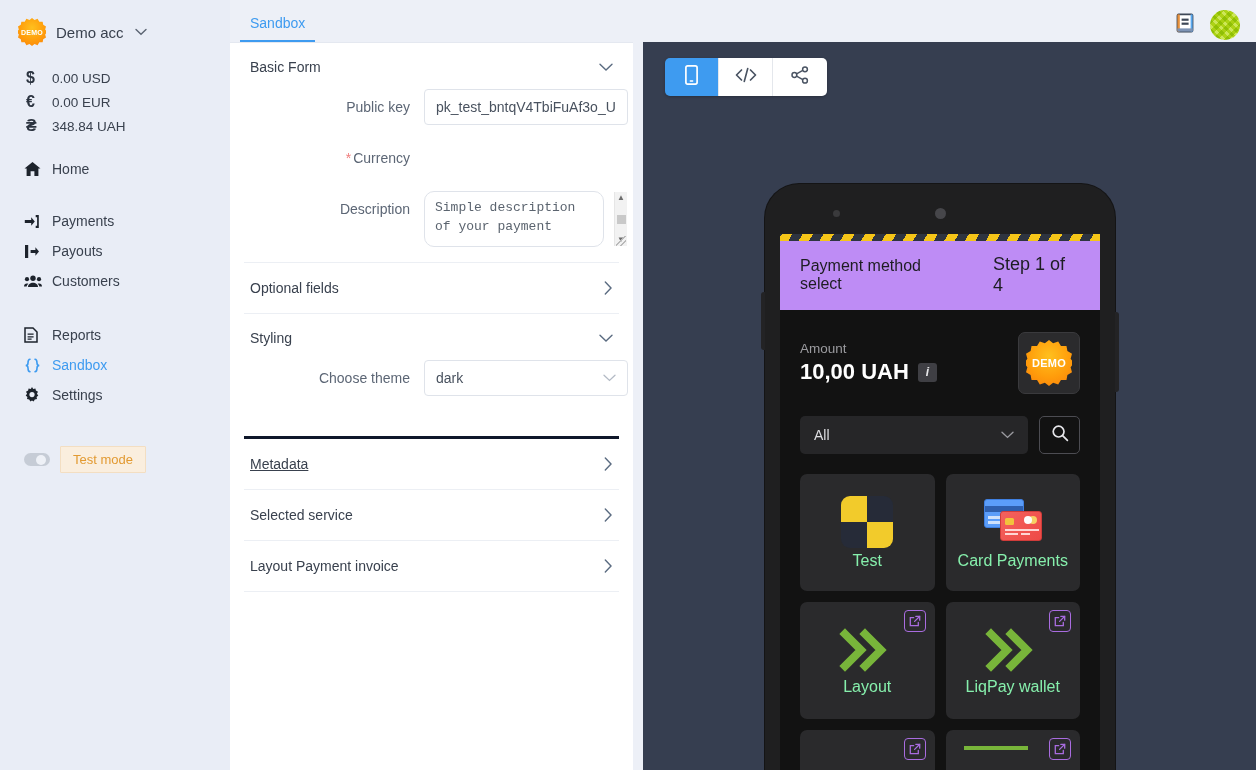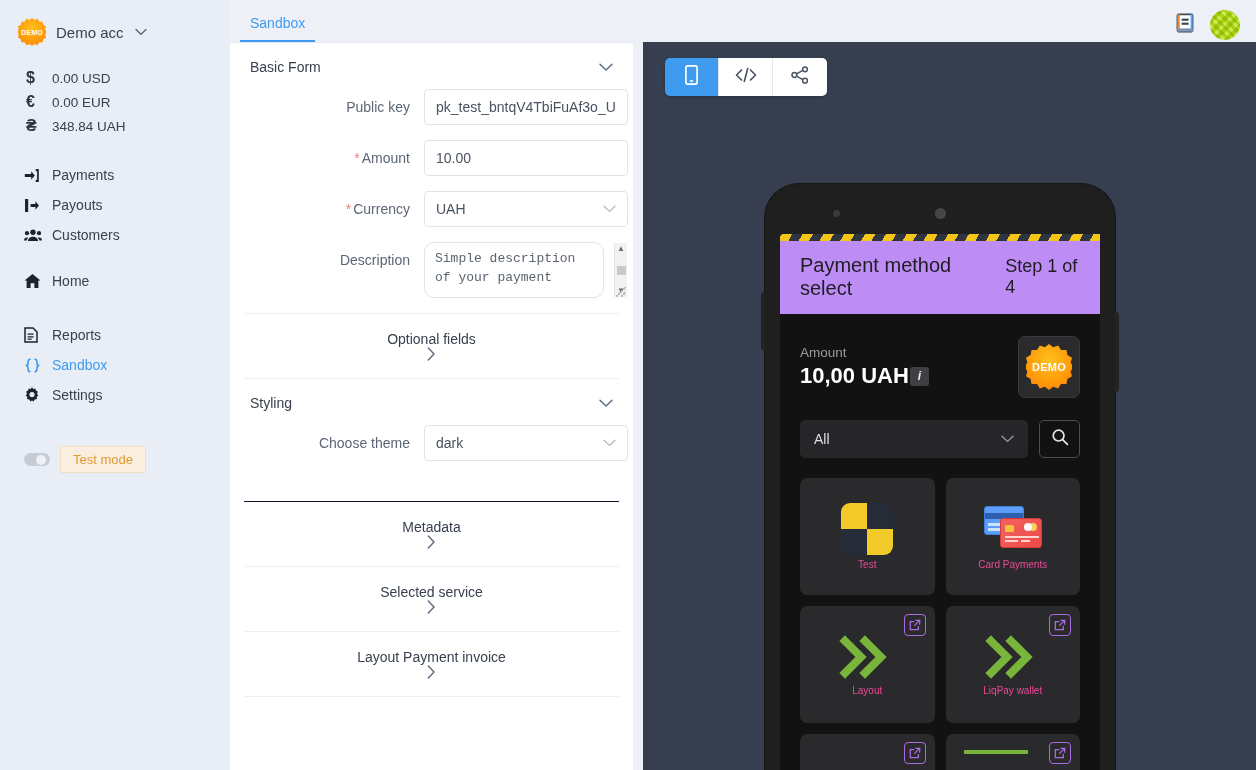--- a/index.html
+++ b/index.html
@@ -206,23 +206,22 @@
       linear-gradient(135deg, transparent 70%, #b9b9b9 70%, #b9b9b9 80%, transparent 80%);
   }
 
   .spacer-line { height: 1px; background: #eceff4; margin: 14px 0 0 0; }
   .accordion {
     display: flex; align-items: center; justify-content: space-between;
     padding: 17px 6px;
     font-size: 14px; color: #39414e;
     border-bottom: 1px solid #eceff4;
     cursor: pointer;
-    flex-direction: column;
-  }
-  .accordion.first { border-top: 1px solid #0f172a; }
+  }
+  .accordion.first { border-top: 3px solid #0f172a; text-decoration: underline; }
 
   
   .preview {
     flex: 1; background: #363e50;
     position: relative; overflow: hidden;
     border-left: 10px solid #edf0f7;
   }
   .vtabs {
     position: absolute; top: 16px; left: 22px;
     display: flex; border-radius: 5px; overflow: hidden;
@@ -272,31 +271,31 @@
   .stripe-bar {
     height: 7px; width: 100%;
     background: repeating-linear-gradient(-60deg,
       #f5c518 0 9px, #2e3440 9px 18px);
   }
   .banner {
     background: #be8cf5; color: #1d1d22;
     padding: 13px 20px 14px 20px;
     display: flex; align-items: center;
   }
-  .banner .b1 { font-size: 20px; }
+  .banner .b1 { font-size: 16px; }
   .banner .b2 { font-size: 18px; margin-left: 26px; }
 
   .amount-block {
     display: flex; align-items: center; justify-content: space-between;
     padding: 22px 20px 10px 20px;
   }
   .amt-label { font-size: 13.5px; color: #9b9b9f; margin-bottom: 3px; }
   .amt-value {
     font-size: 22px; font-weight: bold; color: #fff;
-    display: flex; align-items: center; gap: 1px;
+    display: flex; align-items: center; gap: 9px;
   }
   .info-badge {
     width: 19px; height: 19px; border-radius: 3px;
     background: #3f3f44; color: #e8e8ea;
     font-size: 12px; font-weight: bold; font-style: italic;
     display: flex; align-items: center; justify-content: center;
   }
   .demo-tile {
     width: 62px; height: 62px; border-radius: 7px;
     background: #2b2b2d; border: 1px solid #3a3a3d;
@@ -328,21 +327,21 @@
     display: grid; grid-template-columns: 1fr 1fr;
     gap: 11px; padding: 10px 20px 20px 20px;
   }
   .tile {
     background: #2a2a2c; border-radius: 7px;
     height: 117px; position: relative;
     display: flex; flex-direction: column;
     align-items: center; justify-content: center; gap: 4px;
     cursor: pointer;
   }
-  .tile .tname { font-size: 10px; color: #ec4899; }
+  .tile .tname { font-size: 16px; color: #86efac; }
   .tile .ext {
     position: absolute; top: 8px; right: 9px;
     width: 22px; height: 22px;
     border: 1.5px solid #a96ce0; border-radius: 4px;
     display: flex; align-items: center; justify-content: center;
     color: #a96ce0;
   }
   .icon-checker {
     width: 52px; height: 52px; border-radius: 9px; overflow: hidden;
     display: grid; grid-template-columns: 1fr 1fr; grid-template-rows: 1fr 1fr;
@@ -406,20 +405,31 @@
       <div class="bal-row">
         <span class="bal-sym">€</span>
         <span>0.00 EUR</span>
       </div>
       <div class="bal-row">
         <span class="bal-sym">₴</span>
         <span>348.84 UAH</span>
       </div>
     </div>
 
+    <div class="navgroup">
+      <div class="nav-item">
+        <span class="ico">
+          <svg width="17" height="16" viewBox="0 0 17 16" fill="currentColor">
+              <path d="M8.5 1L0.5 7.6h2.1V15h4V10.3h3.8V15h4V7.6h2.1L8.5 1z"></path>
+            </svg>
+        </span>
+        <span>Home</span>
+      </div>
+    </div>
+
     <div class="navgroup g2">
       <div class="nav-item">
         <span class="ico">
           <svg width="16" height="15" viewBox="0 0 16 15" fill="currentColor">
               <path d="M7.2 3.3l3.6 4.2-3.6 4.2V9H0.8V6h6.4V3.3z"></path>
               <path d="M11.7 1h3.1v13h-3.1v-2.2h1.4V3.2h-1.4V1z"></path>
             </svg>
         </span>
         <span>Payments</span>
       </div>
@@ -440,31 +450,20 @@
               <circle cx="15" cy="5.2" r="2.1"></circle>
               <path d="M4 13c0-2.6 2.2-4.3 5-4.3S14 10.4 14 13H4z"></path>
               <path d="M0 12.6c0-1.9 1.1-3.1 2.9-3.1.5 0 1 .1 1.4.3C3.4 10.6 2.8 11.6 2.7 12.6H0z"></path>
               <path d="M18 12.6c0-1.9-1.1-3.1-2.9-3.1-.5 0-1 .1-1.4.3.9.8 1.5 1.8 1.6 2.8H18z"></path>
             </svg>
         </span>
         <span>Customers</span>
       </div>
     </div>
 
-    <div class="navgroup">
-      <div class="nav-item">
-        <span class="ico">
-          <svg width="17" height="16" viewBox="0 0 17 16" fill="currentColor">
-              <path d="M8.5 1L0.5 7.6h2.1V15h4V10.3h3.8V15h4V7.6h2.1L8.5 1z"></path>
-            </svg>
-        </span>
-        <span>Home</span>
-      </div>
-    </div>
-
     <div class="navgroup g3">
       <div class="nav-item">
         <span class="ico">
           <svg width="14" height="16" viewBox="0 0 14 16" fill="none">
               <path d="M1 1h8l4 4v10H1V1z" stroke="currentColor" stroke-width="1.5" fill="none"></path>
               <path d="M3.6 7.2h6M3.6 9.8h6M3.6 12.2h4" stroke="currentColor" stroke-width="1.2"></path>
             </svg>
         </span>
         <span>Reports</span>
       </div>
@@ -515,39 +514,23 @@
           </span>
         </div>
 
         <div class="field-row">
           <div class="field-label">Public key</div>
           <div class="field-ctl">
             <div class="inp">pk_test_bntqV4TbiFuAf3o_U</div>
           </div>
         </div>
 
-        <div class="field-row">
-          <div class="field-label"><span class="req">*</span><span>Amount</span></div>
-          <div class="field-ctl">
-            <div class="inp">10.00</div>
-          </div>
-        </div>
 
         <div class="field-row">
           <div class="field-label"><span class="req">*</span><span>Currency</span></div>
-          <div class="field-ctl">
-            <div class="sel">
-              <span>UAH</span>
-              <span class="c">
-                <svg width="13" height="8" viewBox="0 0 13 8" fill="none">
-                    <path d="M1 1.2L6.5 6.4L12 1.2" stroke="#b3bac5" stroke-width="1.3" stroke-linecap="round"></path>
-                  </svg>
-              </span>
-            </div>
-          </div>
         </div>
 
         <div class="field-row">
           <div class="field-label">Description</div>
           <div class="field-ctl">
             <div class="ta-wrap">
               <div class="ta">Simple description
 of your payment</div>
               <div class="ta-sb">
                 <span class="arrow">▲</span>

